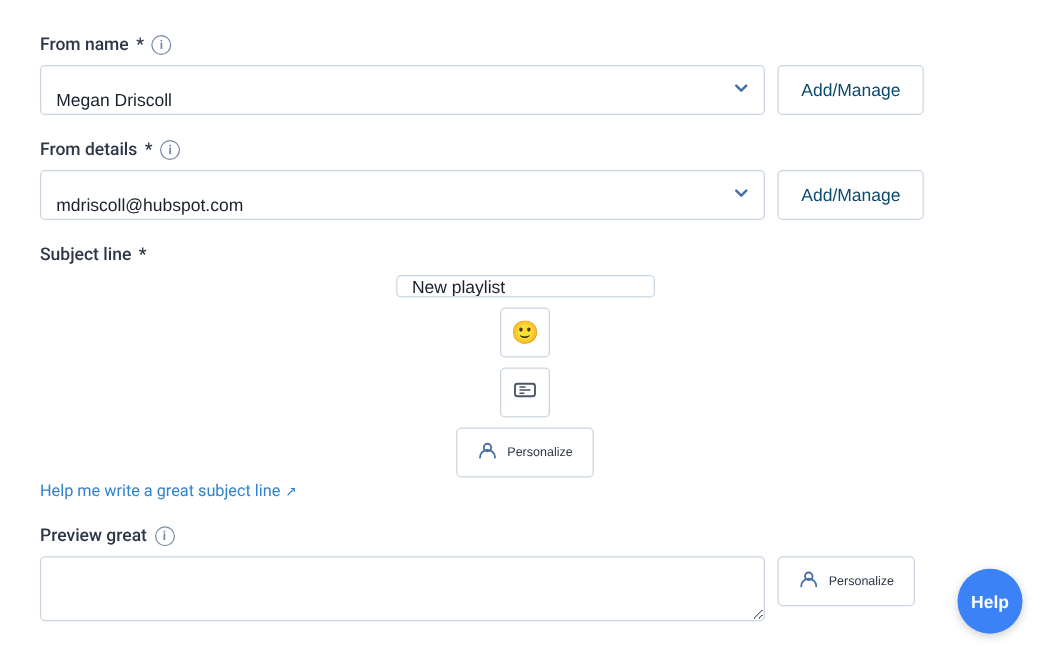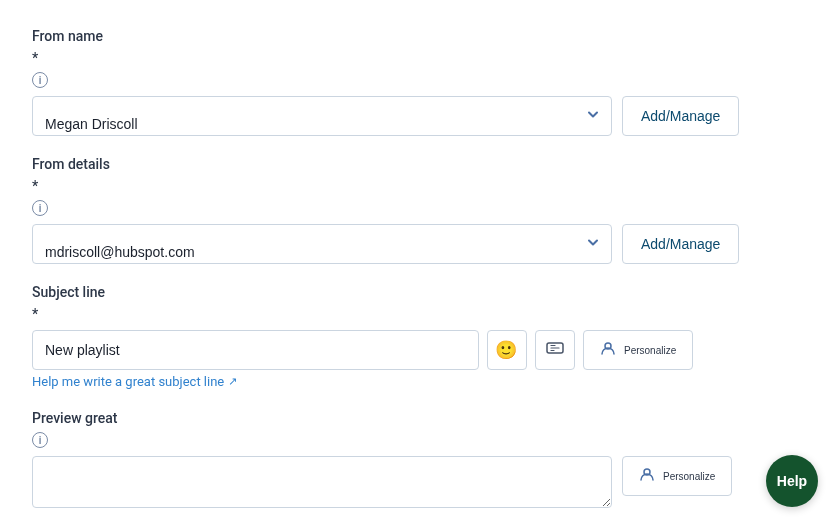--- a/index.html
+++ b/index.html
@@ -28,27 +28,26 @@
       color: #1a1a2e;
       margin-bottom: 28px;
     }
 
     .form-group {
       margin-bottom: 20px;
     }
 
     .form-label {
       display: flex;
-      align-items: flex-start;
+      align-items: center;
       gap: 6px;
       font-size: 14px;
       font-weight: 500;
       color: #2d3748;
       margin-bottom: 8px;
-      flex-direction: column;
     }
 
     .required-star {
       color: #2d3748;
     }
 
     .info-icon {
       display: inline-flex;
       align-items: center;
       justify-content: center;
@@ -107,20 +106,21 @@
       font-size: 14px;
       font-weight: 500;
       cursor: pointer;
       white-space: nowrap;
     }
 
     .subject-row {
       display: flex;
       gap: 8px;
       align-items: center;
+      flex-direction: column;
     }
 
     .subject-input {
       flex: 1;
       max-width: 447px;
       height: 40px;
       border: 1.5px solid #cbd5e0;
       border-radius: 4px;
       padding: 0 12px;
       font-size: 14px;
@@ -206,21 +206,21 @@
       margin-top: 20px;
     }
 
     .help-fab {
       position: fixed;
       bottom: 22px;
       right: 22px;
       width: 52px;
       height: 52px;
       border-radius: 50%;
-      background: #14532d;
+      background: #3b82f6;
       color: #ffffff;
       border: none;
       font-size: 14px;
       font-weight: 600;
       cursor: pointer;
       display: flex;
       align-items: center;
       justify-content: center;
       box-shadow: 0 2px 8px rgba(0,0,0,0.2);
       text-align: right;

